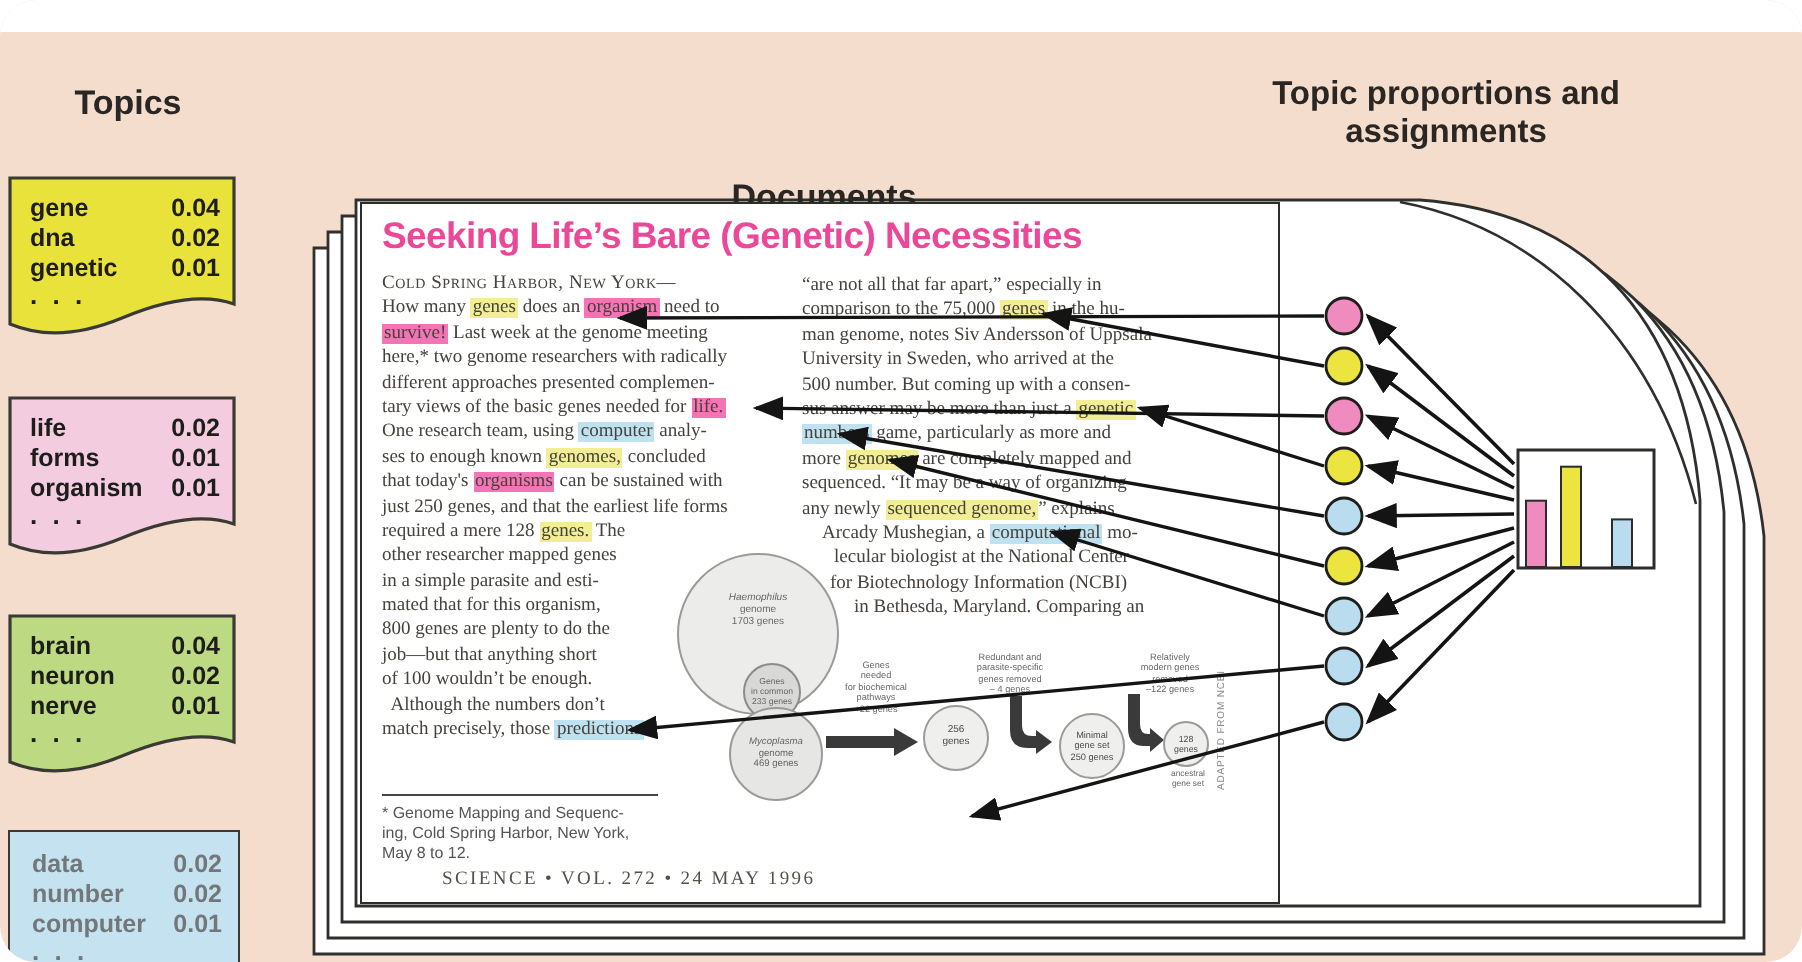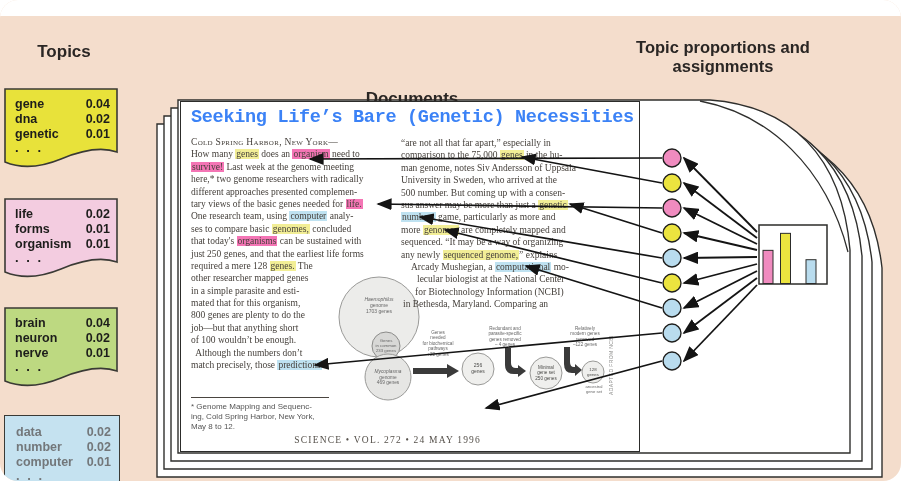--- a/index.html
+++ b/index.html
@@ -17,35 +17,35 @@
   .card .rows{position:absolute;left:0;top:0;width:114px;}
   .trow{position:absolute;left:0;width:114px;font-weight:bold;font-size:12.5px;}
   .trow .w{position:absolute;left:11px;}
   .trow .v{position:absolute;right:8px;}
   .tell{position:absolute;left:11px;font-weight:bold;font-size:13px;letter-spacing:2px;}
   #card-blue{background:#c5e2f0;border:1.6px solid #3a3a35;height:75px;}
   
   #article{position:absolute;left:180px;top:101px;width:460px;height:351px;background:#fff;
            border:1.5px solid #2c2c2a;box-sizing:border-box;}
   #article-title{position:absolute;left:10px;top:5px;width:445px;font-weight:bold;font-size:18.5px;
-                 letter-spacing:-0.3px;color:#3b82f6;font-family:Liberation Mono, monospace;}
+                 letter-spacing:-0.3px;color:#ec4899;}
   .col{position:absolute;font-family:"Liberation Serif",serif;font-size:9.5px;color:#46413c;}
   #left-col{left:10px;top:34px;}
   #right-col{left:220px;top:35px;}
   .tl{white-space:pre;height:12.4px;line-height:12.4px;}
   .tl.sc{font-variant:small-caps;letter-spacing:.3px;}
   mark{padding:0 1px;color:inherit;background:transparent;}
   mark.y{background:#f2ee96;}
   mark.p{background:#f475b5;}
   mark.b{background:#bfe2f1;}
   #footnote-rule{position:absolute;left:10px;top:295px;width:138px;height:1px;background:#4a4540;}
   #footnote{position:absolute;left:10px;top:300px;width:160px;font-size:8px;line-height:9.8px;color:#555;}
   #caption{position:absolute;left:200px;top:303px;width:250px;font-size:8.2px;line-height:10px;color:#3c3c3c;}
   #caption .lead{font-weight:bold;color:#222;}
-  #article-footer{position:absolute;left:40px;top:333px;width:260px;text-align:right;
+  #article-footer{position:absolute;left:40px;top:333px;width:260px;text-align:left;
                   font-family:"Liberation Serif",serif;font-size:9.5px;letter-spacing:1.2px;color:#55504a;}
   .dlabel{position:absolute;text-align:center;color:#666;font-size:4.6px;line-height:5.4px;}
   .dlabel .it{font-style:italic;}
   #credit-label{position:absolute;left:427px;top:293px;width:110px;transform-origin:0 0;
                 transform:rotate(-90deg);font-size:5px;letter-spacing:.4px;color:#8a8a88;text-align:left;}
 </style>
 </head>
 <body>
 
 <div id="stage">
@@ -158,21 +158,21 @@
 
     <div id="article-title">Seeking Life’s Bare (Genetic) Necessities</div>
     <div class="col" id="left-col">
         <div class="tl sc"><span>Cold Spring Harbor, New York—</span></div>
         <div class="tl"><span>How many </span><mark class="y">genes</mark><span> does an </span><mark class="p">organism</mark><span> need to</span></div>
         <div class="tl"><mark class="p">survive!</mark><span> Last week at the genome meeting</span></div>
         <div class="tl"><span>here,* two genome researchers with radically</span></div>
         <div class="tl"><span>different approaches presented complemen-</span></div>
         <div class="tl"><span>tary views of the basic genes needed for </span><mark class="p">life.</mark></div>
         <div class="tl"><span>One research team, using </span><mark class="b">computer</mark><span> analy-</span></div>
-        <div class="tl"><span>ses to compare basic </span><mark class="y">genomes,</mark><span> concluded</span></div>
+        <div class="tl"><span>ses to enough known </span><mark class="y">genomes,</mark><span> concluded</span></div>
         <div class="tl"><span>that today's </span><mark class="p">organisms</mark><span> can be sustained with</span></div>
         <div class="tl"><span>just 250 genes, and that the earliest life forms</span></div>
         <div class="tl"><span>required a mere 128 </span><mark class="y">genes.</mark><span> The</span></div>
         <div class="tl"><span>other researcher mapped genes</span></div>
         <div class="tl"><span>in a simple parasite and esti-</span></div>
         <div class="tl"><span>mated that for this organism,</span></div>
         <div class="tl"><span>800 genes are plenty to do the</span></div>
         <div class="tl"><span>job—but that anything short</span></div>
         <div class="tl"><span>of 100 wouldn’t be enough.</span></div>
         <div class="tl"><span>  Although the numbers don’t</span></div>
@@ -185,21 +185,21 @@
         <div class="tl"><span>University in Sweden, who arrived at the</span></div>
         <div class="tl"><span>500 number. But coming up with a consen-</span></div>
         <div class="tl"><span>sus answer may be more than just a </span><mark class="y">genetic</mark></div>
         <div class="tl"><mark class="b">numbers</mark><span> game, particularly as more and</span></div>
         <div class="tl"><span>more </span><mark class="y">genomes</mark><span> are completely mapped and</span></div>
         <div class="tl"><span>sequenced. “It may be a way of organizing</span></div>
         <div class="tl"><span>any newly </span><mark class="y">sequenced genome,</mark><span>” explains</span></div>
         <div class="tl" style="margin-left: 10px;"><span>Arcady Mushegian, a </span><mark class="b">computational</mark><span> mo-</span></div>
         <div class="tl" style="margin-left: 16px; font-family: Liberation Serif, serif;"><span>lecular biologist at the National Center</span></div>
         <div class="tl" style="margin-left: 14px;"><span>for Biotechnology Information (NCBI)</span></div>
-        <div class="tl" style="margin-left: 2px;"><span>in Bethesda, Maryland. Comparing an</span></div>
+        <div class="tl" style="margin-left: 26px;"><span>in Bethesda, Maryland. Comparing an</span></div>
       </div>
 
     <div id="footnote-rule"></div>
     <div id="footnote">
         <div>* Genome Mapping and Sequenc-</div>
         <div>ing, Cold Spring Harbor, New York,</div>
         <div>May 8 to 12.</div>
       </div>
 
 

